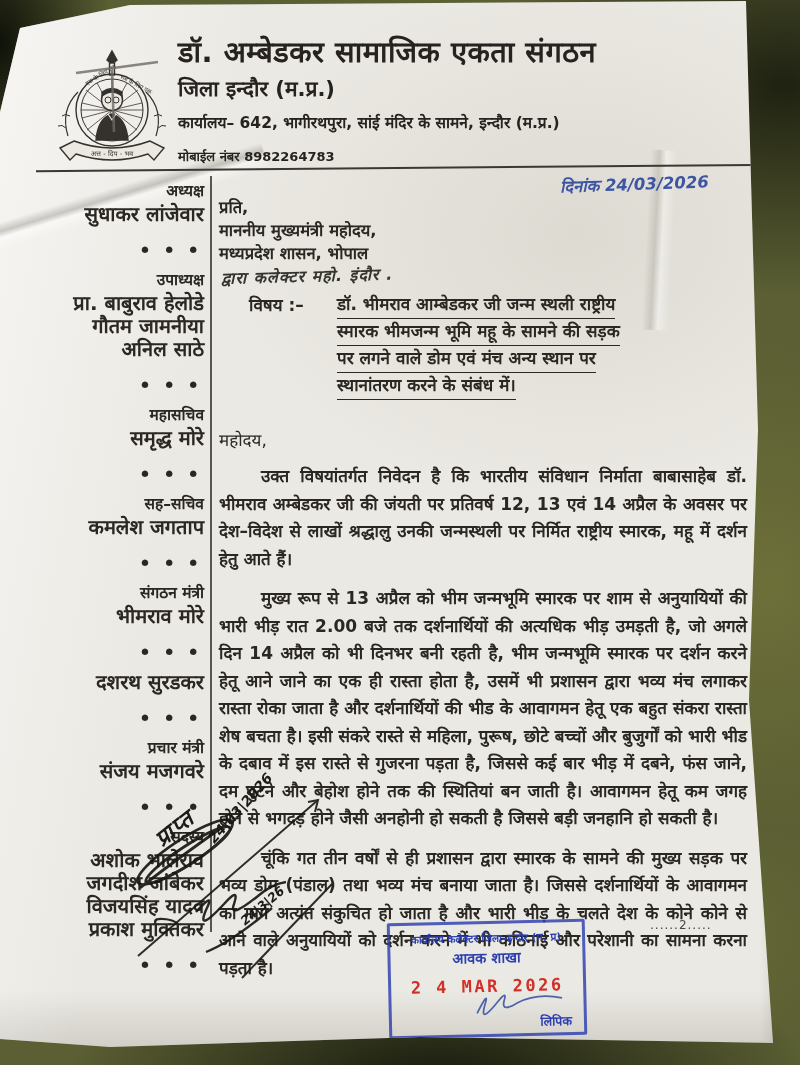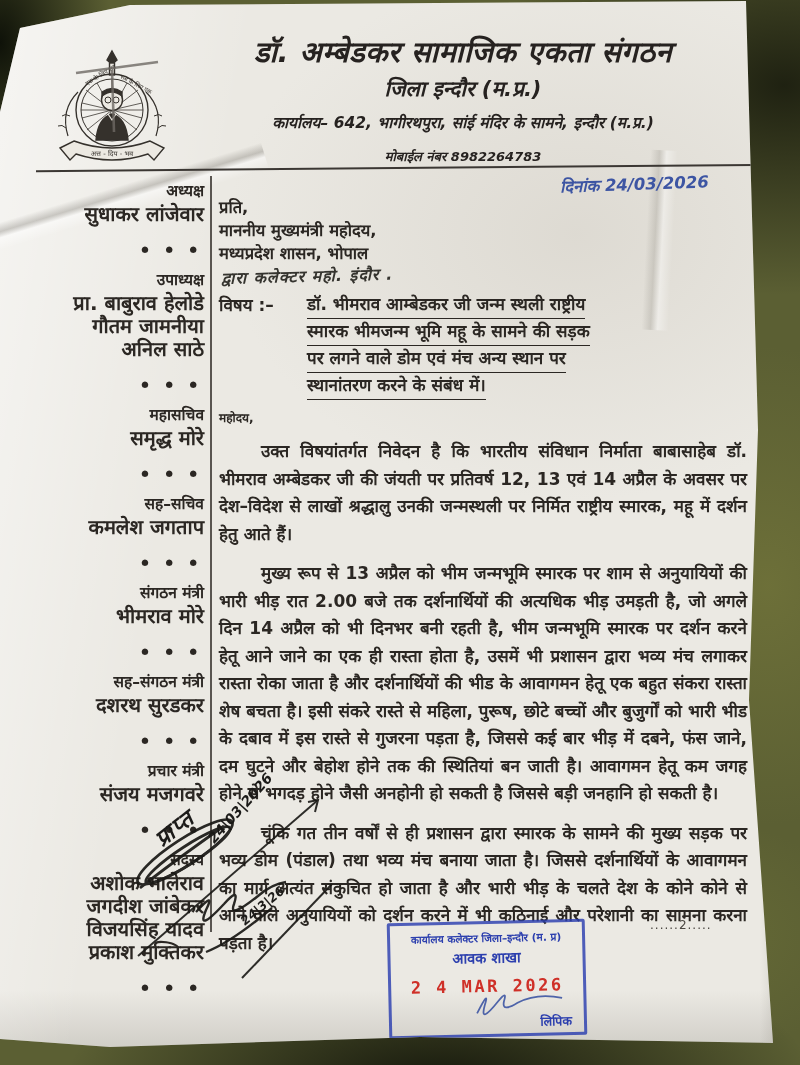--- a/index.html
+++ b/index.html
@@ -34,43 +34,43 @@
   .crease1{
     left:-30px;top:120px;width:300px;height:150px;transform:rotate(-17deg);
     background:linear-gradient(to bottom, rgba(0,0,0,0) 44%, rgba(90,86,78,0.28) 50%, rgba(255,255,255,0.5) 54%, rgba(0,0,0,0) 62%);
   }
   .crease2{
     left:610px;top:150px;width:90px;height:180px;transform:rotate(3deg);
     background:linear-gradient(to right, rgba(0,0,0,0) 40%, rgba(120,116,106,0.22) 50%, rgba(255,255,255,0.4) 58%, rgba(0,0,0,0) 70%);
   }
   
   .logo{position:absolute;left:46px;top:48px;width:132px;height:126px;}
-  .head-text{position:absolute;left:178px;top:36px;width:570px;text-align:center;color:#262220;font-style:italic;}
+  .head-text{position:absolute;left:178px;top:36px;width:570px;text-align:left;color:#262220;}
   .org-name{font-size:29px;font-weight:800;letter-spacing:0.5px;line-height:1.15;}
   .district{font-size:21px;font-weight:800;margin-top:5px;}
   .office{font-size:15.5px;font-weight:600;margin-top:9px;}
   .phone{font-size:13px;font-weight:600;margin-top:14px;}
   .head-rule{position:absolute;left:36px;right:28px;top:167px;height:2.4px;background:#3b3733;transform:rotate(-0.5deg);}
   
   .vline{position:absolute;left:210px;top:176px;height:756px;width:2px;background:#403b36;opacity:0.85;}
   .sidebar{position:absolute;left:30px;top:180px;width:174px;text-align:right;color:#2b2723;}
   .sb-title{font-size:15.5px;font-weight:800;line-height:23px;}
   .sb-name{font-size:20px;font-weight:800;line-height:23px;}
   .sb-dots{font-size:8.5px;letter-spacing:7px;margin:18px 0 15px;color:#2b2723;}
   
   .content{position:absolute;left:219px;top:168px;width:528px;color:#2b2723;}
   .hand{font-style:italic;}
   .date-top{position:absolute;right:38px;top:4px;color:#3d55a3;font-size:16.5px;font-weight:600;transform:rotate(-2deg);}
   .to-block{margin-top:28px;font-size:16.5px;font-weight:600;line-height:23px;}
   .via-line{font-size:16px;color:#35342f;font-weight:600;transform:rotate(-1.5deg);transform-origin:left;margin:2px 0 3px 2px;letter-spacing:1px;}
   .subject-row{display:flex;margin-top:4px;}
-  .subject-label{width:88px;font-size:17px;font-weight:700;flex:none;}
+  .subject-label{width:88px;font-size:17px;font-weight:700;flex:none;margin-left:30px;}
   .subject-lines{flex:1;}
   .subject-line{font-size:17px;font-weight:700;line-height:22px;border-bottom:1.6px solid #2b2723;padding-bottom:3px;margin-bottom:1px;width:max-content;max-width:100%;}
-  .salutation{margin-top:8px;font-size:12px;font-weight:700;}
+  .salutation{margin-top:27px;font-size:17px;font-weight:400;}
   .para{font-size:17px;font-weight:600;line-height:27.5px;text-align:justify;text-indent:42px;margin-top:12px;}
   .page-marker{position:absolute;left:650px;top:918px;font-size:12px;color:#4b4742;letter-spacing:1px;}
   
   .stamp{
     position:absolute;left:388px;top:921px;width:198px;height:116px;
     border:3.5px solid rgba(43,62,176,0.82);border-radius:2px;
     transform:rotate(-1.3deg);color:#2c3fae;text-align:center;box-sizing:border-box;padding-top:7px;
   }
   .stamp-line1{font-size:10.5px;font-weight:800;white-space:nowrap;}
   .stamp-line2{font-size:14.5px;font-weight:800;margin-top:2px;}
@@ -152,21 +152,20 @@
       <div class="sb-title">सह–सचिव</div>
       <div class="sb-name">कमलेश जगताप</div>
       <div class="sb-dots">● ● ●</div>
     </div>
     <div>
       <div class="sb-title">संगठन मंत्री</div>
       <div class="sb-name">भीमराव मोरे</div>
       <div class="sb-dots">● ● ●</div>
     </div>
     <div>
-      <div class="sb-title">सह–संगठन मंत्री</div>
       <div class="sb-name">दशरथ सुरडकर</div>
       <div class="sb-dots">● ● ●</div>
     </div>
     <div>
       <div class="sb-title">प्रचार मंत्री</div>
       <div class="sb-name">संजय मजगवरे</div>
       <div class="sb-dots">● ● ●</div>
     </div>
     <div>
       <div class="sb-title">सदस्य</div>

